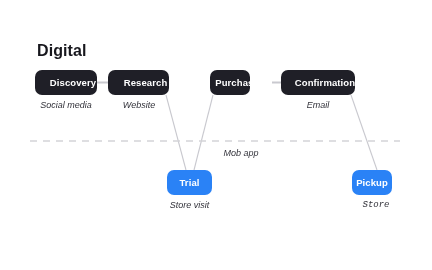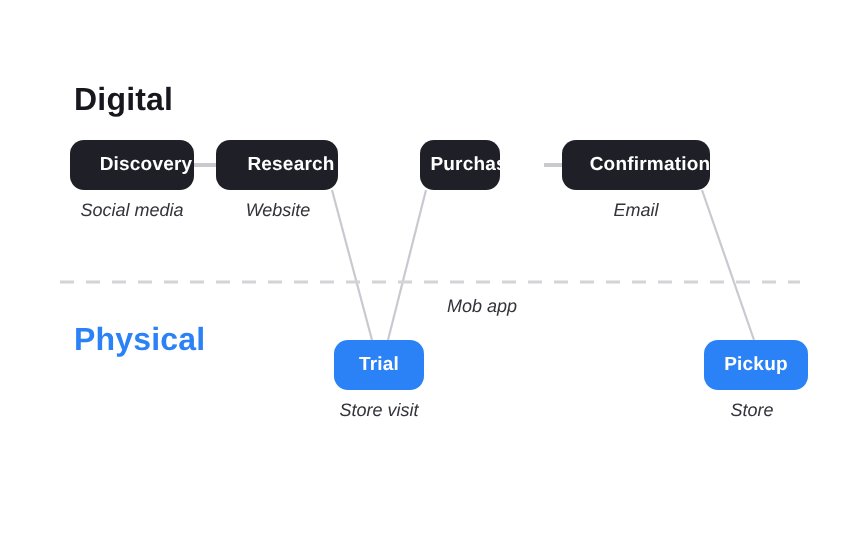--- a/index.html
+++ b/index.html
@@ -86,21 +86,20 @@
       <line x1="97" y1="82.5" x2="108" y2="82.5" stroke="#c9c9cf" stroke-width="2" stroke-linecap="butt"></line>
       <line x1="272" y1="82.5" x2="281" y2="82.5" stroke="#c9c9cf" stroke-width="2" stroke-linecap="butt"></line>
       <line x1="166" y1="95" x2="186" y2="170" stroke="#c9c9cf" stroke-width="1.1" stroke-linecap="butt"></line>
       <line x1="213" y1="95" x2="194" y2="170" stroke="#c9c9cf" stroke-width="1.1" stroke-linecap="butt"></line>
       <line x1="351" y1="95" x2="377" y2="170" stroke="#c9c9cf" stroke-width="1.1" stroke-linecap="butt"></line>
       <line x1="30" y1="141" x2="400" y2="141" stroke="#d4d4d8" stroke-width="1.4" stroke-dasharray="7 6"></line>
     </svg>
 
   <div class="lane-label" id="lane-digital-label">Digital</div>
 
-  <div class="lane-label" id="lane-physical-label">Physical</div>
 
   <div id="nodes-layer">
       <div class="node dark" style="left: 35px; top: 70px; width: 62px;">
         <span>Discovery</span>
       </div>
       <div class="caption" style="left: 66px; top: 100px;">Social media</div>
       <div class="node dark" style="left: 108px; top: 70px; width: 61px;">
         <span>Research</span>
       </div>
       <div class="caption" style="left: 139px; top: 100px;">Website</div>
@@ -109,19 +108,19 @@
       </div>
       <div class="caption" style="left: 241px; top: 100px; margin-top: 48px;">Mob app</div>
       <div class="node dark" style="left: 281px; top: 70px; width: 74px;">
         <span>Confirmation</span>
       </div>
       <div class="caption" style="left: 318px; top: 100px;">Email</div>
       <div class="node blue" style="left: 167px; top: 170px; width: 45px;">
         <span>Trial</span>
       </div>
       <div class="caption" style="left: 189.5px; top: 200px;">Store visit</div>
-      <div class="node blue" style="left: 352px; top: 170px; width: 52px;">
+      <div class="node blue" style="left: 352px; top: 170px; width: 40px;">
         <span>Pickup</span>
       </div>
-      <div class="caption" style="left: 376px; top: 200px;">Store</div>
+      <div class="caption" style="left: 376px; top: 200px; font-family: Liberation Mono, monospace;">Store</div>
     </div>
 
 </div>
 
 </body></html>

